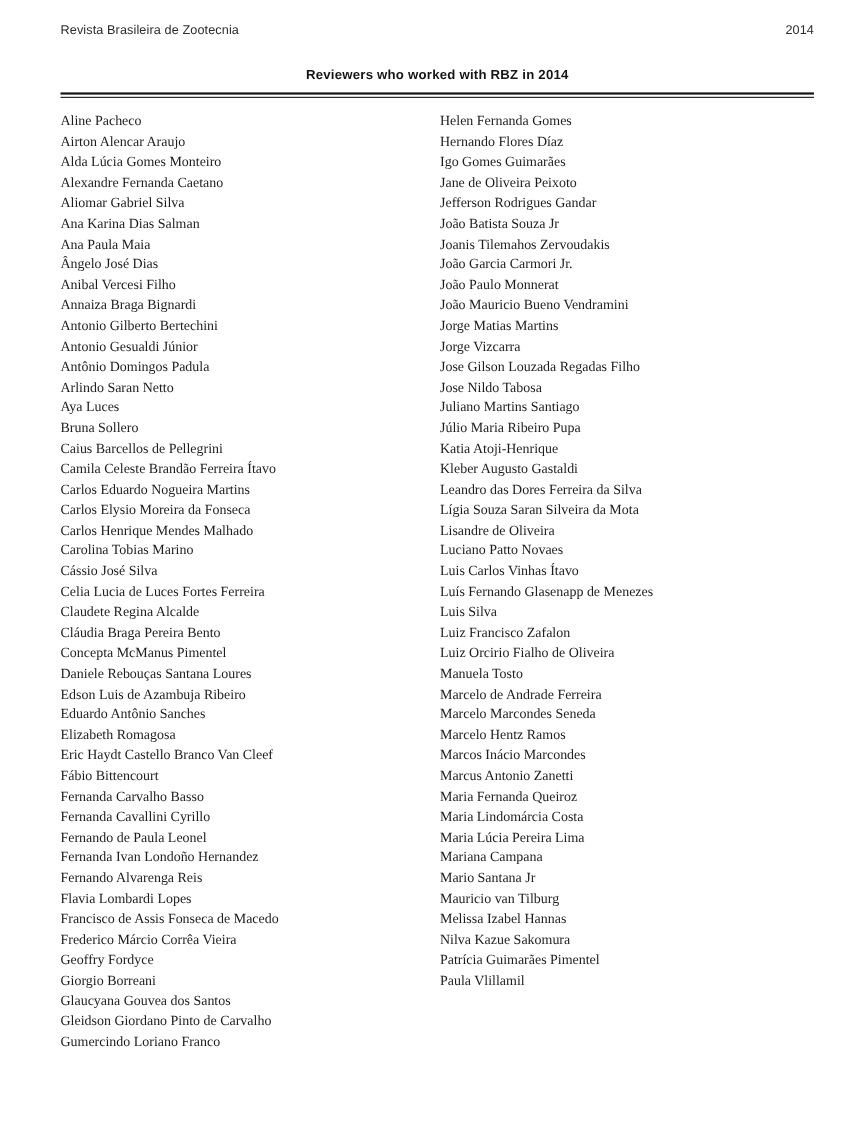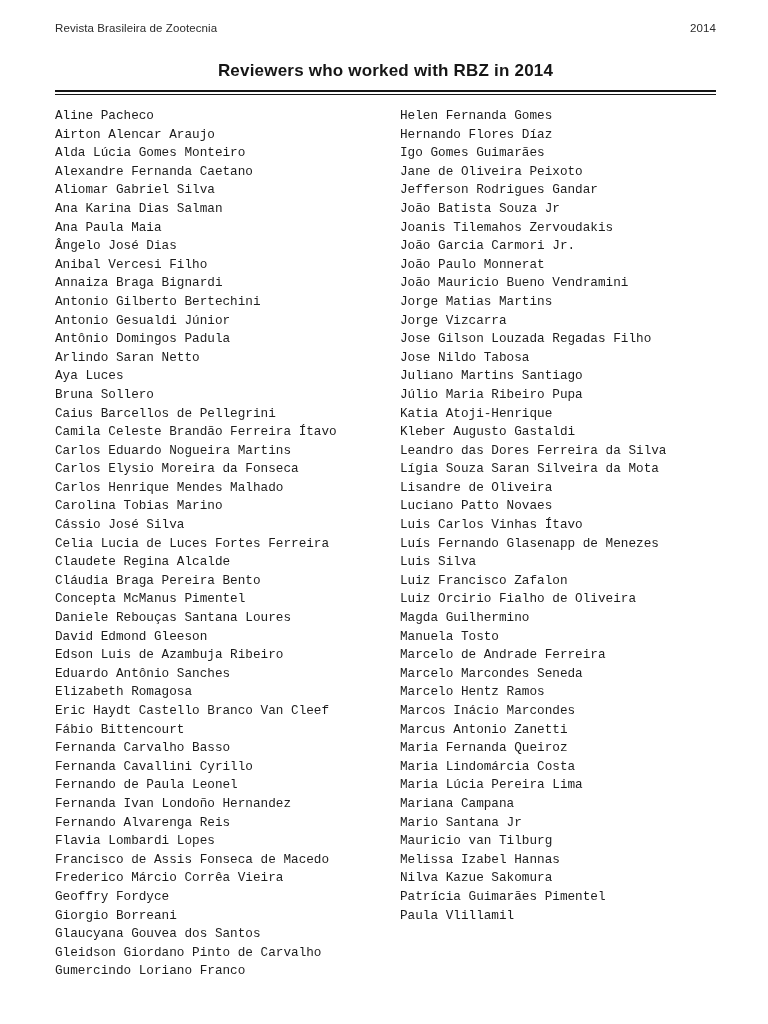--- a/index.html
+++ b/index.html
@@ -13,55 +13,54 @@
     position: relative;
     font-family: "Liberation Serif", "DejaVu Serif", serif;
     color: #1c1c1c;
     overflow: hidden;
   }
   .page {
     position: absolute;
     top: 0; left: 0;
     width: 768px;
     height: 1024px;
-    padding: 22px 52px 0 55px;
+    padding: 22px 28px 0 55px;
     box-sizing: border-box;
   }
   .running-head {
     display: flex;
     justify-content: space-between;
     align-items: baseline;
     font-family: "Liberation Sans", "DejaVu Sans", sans-serif;
     font-size: 11.5px;
     color: #2b2b2b;
     letter-spacing: 0.1px;
   }
   .doc-title {
     margin: 0;
     margin-top: 27px;
     text-align: center;
     font-family: "Liberation Sans", "DejaVu Sans", sans-serif;
     font-weight: bold;
-    font-size: 17px;
+    font-size: 12px;
     color: #161616;
     letter-spacing: 0.2px;
   }
   .double-rule {
     margin-top: 9px;
     height: 2px;
     border-top: 2.5px solid #151515;
     border-bottom: 1.5px solid #151515;
   }
   .columns {
     display: flex;
     margin-top: 12px;
   }
   .col {
     box-sizing: border-box;
-    font-family: Liberation Mono, monospace;
   }
   .col-left {
     width: 345px;
     flex: 0 0 345px;
   }
   .col-right {
     flex: 1 1 auto;
   }
   .name {
     font-size: 12.7px;
@@ -107,21 +106,20 @@
         <div class="name">Carlos Eduardo Nogueira Martins</div>
         <div class="name">Carlos Elysio Moreira da Fonseca</div>
         <div class="name">Carlos Henrique Mendes Malhado</div>
         <div class="name">Carolina Tobias Marino</div>
         <div class="name">Cássio José Silva</div>
         <div class="name">Celia Lucia de Luces Fortes Ferreira</div>
         <div class="name">Claudete Regina Alcalde</div>
         <div class="name">Cláudia Braga Pereira Bento</div>
         <div class="name">Concepta McManus Pimentel</div>
         <div class="name">Daniele Rebouças Santana Loures</div>
-        <div class="name">David Edmond Gleeson</div>
         <div class="name">Edson Luis de Azambuja Ribeiro</div>
         <div class="name">Eduardo Antônio Sanches</div>
         <div class="name">Elizabeth Romagosa</div>
         <div class="name">Eric Haydt Castello Branco Van Cleef</div>
         <div class="name">Fábio Bittencourt</div>
         <div class="name">Fernanda Carvalho Basso</div>
         <div class="name">Fernanda Cavallini Cyrillo</div>
         <div class="name">Fernando de Paula Leonel</div>
         <div class="name">Fernanda Ivan Londoño Hernandez</div>
         <div class="name">Fernando Alvarenga Reis</div>
@@ -155,21 +153,20 @@
         <div class="name">Kleber Augusto Gastaldi</div>
         <div class="name">Leandro das Dores Ferreira da Silva</div>
         <div class="name">Lígia Souza Saran Silveira da Mota</div>
         <div class="name">Lisandre de Oliveira</div>
         <div class="name">Luciano Patto Novaes</div>
         <div class="name">Luis Carlos Vinhas Ítavo</div>
         <div class="name">Luís Fernando Glasenapp de Menezes</div>
         <div class="name">Luis Silva</div>
         <div class="name">Luiz Francisco Zafalon</div>
         <div class="name">Luiz Orcirio Fialho de Oliveira</div>
-        <div class="name">Magda Guilhermino</div>
         <div class="name">Manuela Tosto</div>
         <div class="name">Marcelo de Andrade Ferreira</div>
         <div class="name">Marcelo Marcondes Seneda</div>
         <div class="name">Marcelo Hentz Ramos</div>
         <div class="name">Marcos Inácio Marcondes</div>
         <div class="name">Marcus Antonio Zanetti</div>
         <div class="name">Maria Fernanda Queiroz</div>
         <div class="name">Maria Lindomárcia Costa</div>
         <div class="name">Maria Lúcia Pereira Lima</div>
         <div class="name">Mariana Campana</div>

